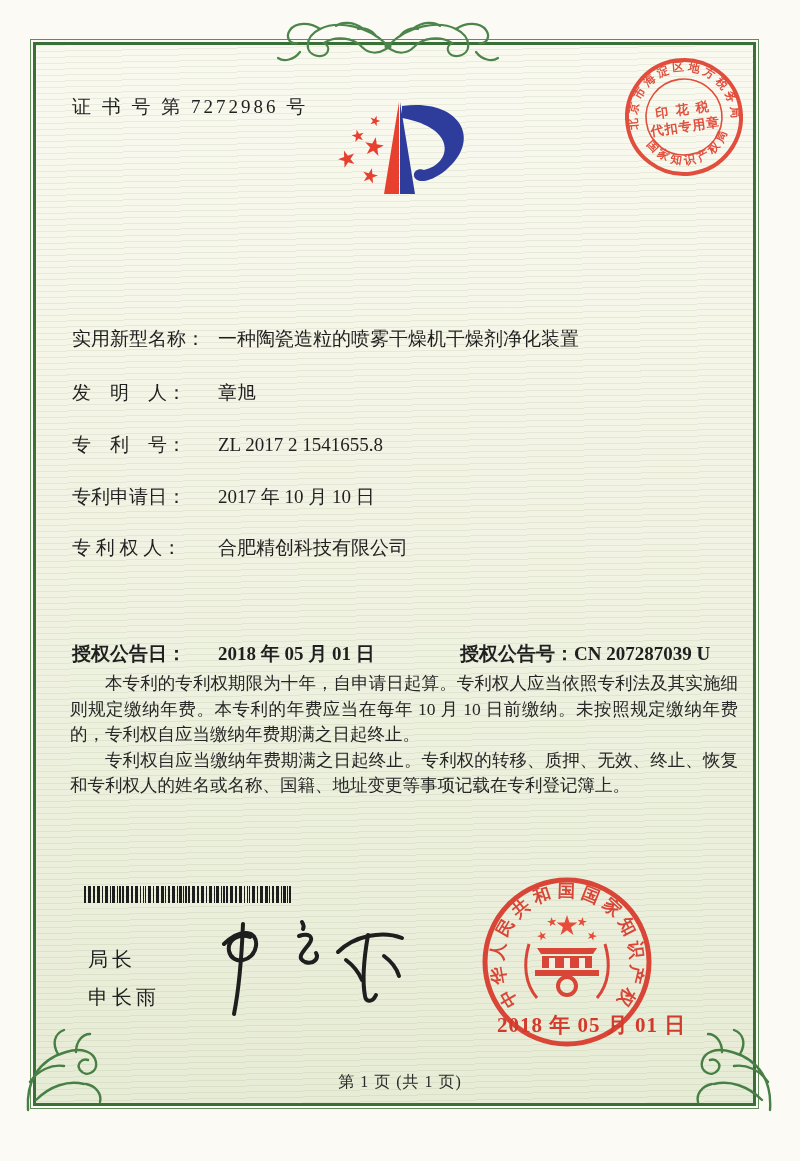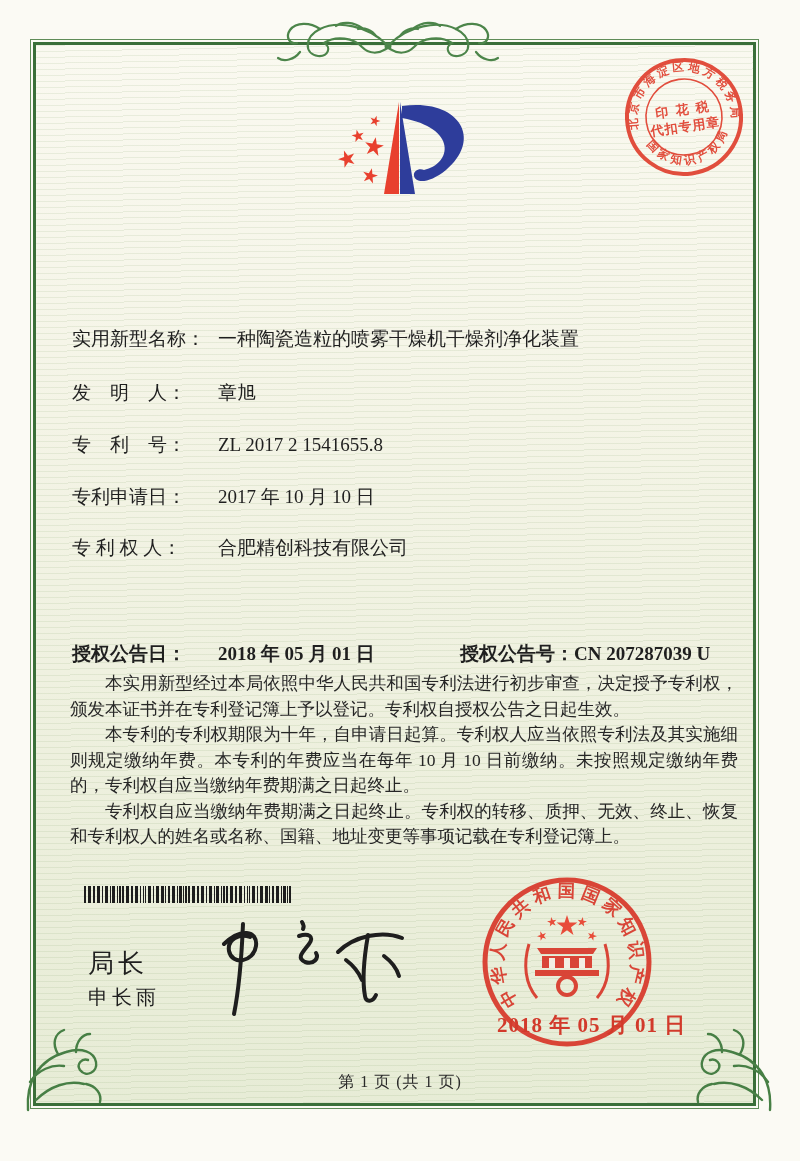--- a/index.html
+++ b/index.html
@@ -43,21 +43,21 @@
   .body-text{
     left:70px;top:671px;width:668px;
     font-size:17.5px;line-height:25.5px;text-align:justify;color:#262626;
   }
   .body-text p{margin:0;text-indent:2em;}
   .barcode{
     left:84px;top:886px;width:214px;height:17px;
     display:flex;align-items:stretch;
   }
   .barcode .bar{background:#1d1d1d;flex:none;}
-  .signer-title{left:88px;top:946px;font-size:26px;letter-spacing:4px;}
+  .signer-title{left:88px;top:946px;font-size:20px;letter-spacing:4px;}
   .signer-name{left:88px;top:984px;font-size:20px;letter-spacing:4px;}
   .signature{left:196px;top:918px;}
   .seal-wrap{left:479px;top:874px;width:176px;height:176px;opacity:0.93;}
   .seal-date{
     left:497px;top:1011px;font-size:21px;font-weight:600;
     color:#d23a2b;letter-spacing:1px;white-space:nowrap;
   }
   .footer{left:0;right:0;top:1072px;text-align:center;font-size:16px;letter-spacing:1px;color:#2a2a2a;}
   .tax-stamp{left:622px;top:55px;width:124px;height:124px;transform:rotate(-8deg);opacity:0.92;}
   .logo{left:318px;top:90px;width:170px;height:112px;}
@@ -108,20 +108,21 @@
     <g transform="translate(96,0) scale(-1,1)" fill="none" stroke="#477f45" stroke-width="2.4" stroke-linecap="round">
       <path d="M12,88 C10,60 22,38 50,30 C66,25 78,30 80,40 C82,50 70,56 64,48 C60,42 66,36 72,38"></path>
       <path d="M14,60 C22,48 36,42 48,44"></path>
       <path d="M20,78 C34,64 52,58 68,62"></path>
       <path d="M42,32 C36,22 38,12 48,8"></path>
       <path d="M60,30 C60,20 66,12 74,12"></path>
       <path d="M70,62 C80,64 86,72 84,80"></path>
     </g>
   </svg>
 
+  <div class="abs cert-no">证 书 号 第 7272986 号</div>
 
   <svg class="abs logo" viewBox="0 0 170 112">
     <defs>
       <g id="star">
           <path d="M0,-1 L0.2245,-0.309 L0.951,-0.309 L0.3633,0.118 L0.5878,0.809 L0,0.382 L-0.5878,0.809 L-0.3633,0.118 L-0.951,-0.309 L-0.2245,-0.309 Z" fill="#e8402e"></path>
         </g>
     </defs>
     <use href="#star" transform="translate(57,31) scale(5.5) rotate(18)"></use>
     <use href="#star" transform="translate(40,46) scale(6.5) rotate(-12)"></use>
     <use href="#star" transform="translate(56,57) scale(10) rotate(10)"></use>
@@ -158,21 +159,20 @@
   </div>
   <div class="abs fieldrow row-patentee">
     <span class="lab">专 利 权 人：</span><span class="val">合肥精创科技有限公司</span>
   </div>
   <div class="abs fieldrow row-grant">
     <span><span class="lab">授权公告日：</span><span>2018 年 05 月 01 日</span></span>
     <span class="grant-no"><span>授权公告号：</span><span>CN 207287039 U</span></span>
   </div>
 
   <div class="abs body-text">
-    <p>本实用新型经过本局依照中华人民共和国专利法进行初步审查，决定授予专利权，颁发本证书并在专利登记簿上予以登记。专利权自授权公告之日起生效。</p>
     <p>本专利的专利权期限为十年，自申请日起算。专利权人应当依照专利法及其实施细则规定缴纳年费。本专利的年费应当在每年 10 月 10 日前缴纳。未按照规定缴纳年费的，专利权自应当缴纳年费期满之日起终止。</p>
     <p>专利权自应当缴纳年费期满之日起终止。专利权的转移、质押、无效、终止、恢复和专利权人的姓名或名称、国籍、地址变更等事项记载在专利登记簿上。</p>
   </div>
 
   <div class="abs barcode">
       <div class="bar" style="width: 2px; margin-right: 2px;"></div>
       <div class="bar" style="width: 3px; margin-right: 2px;"></div>
       <div class="bar" style="width: 2px; margin-right: 2px;"></div>
       <div class="bar" style="width: 3px; margin-right: 2px;"></div>
       <div class="bar" style="width: 1px; margin-right: 2px;"></div>

